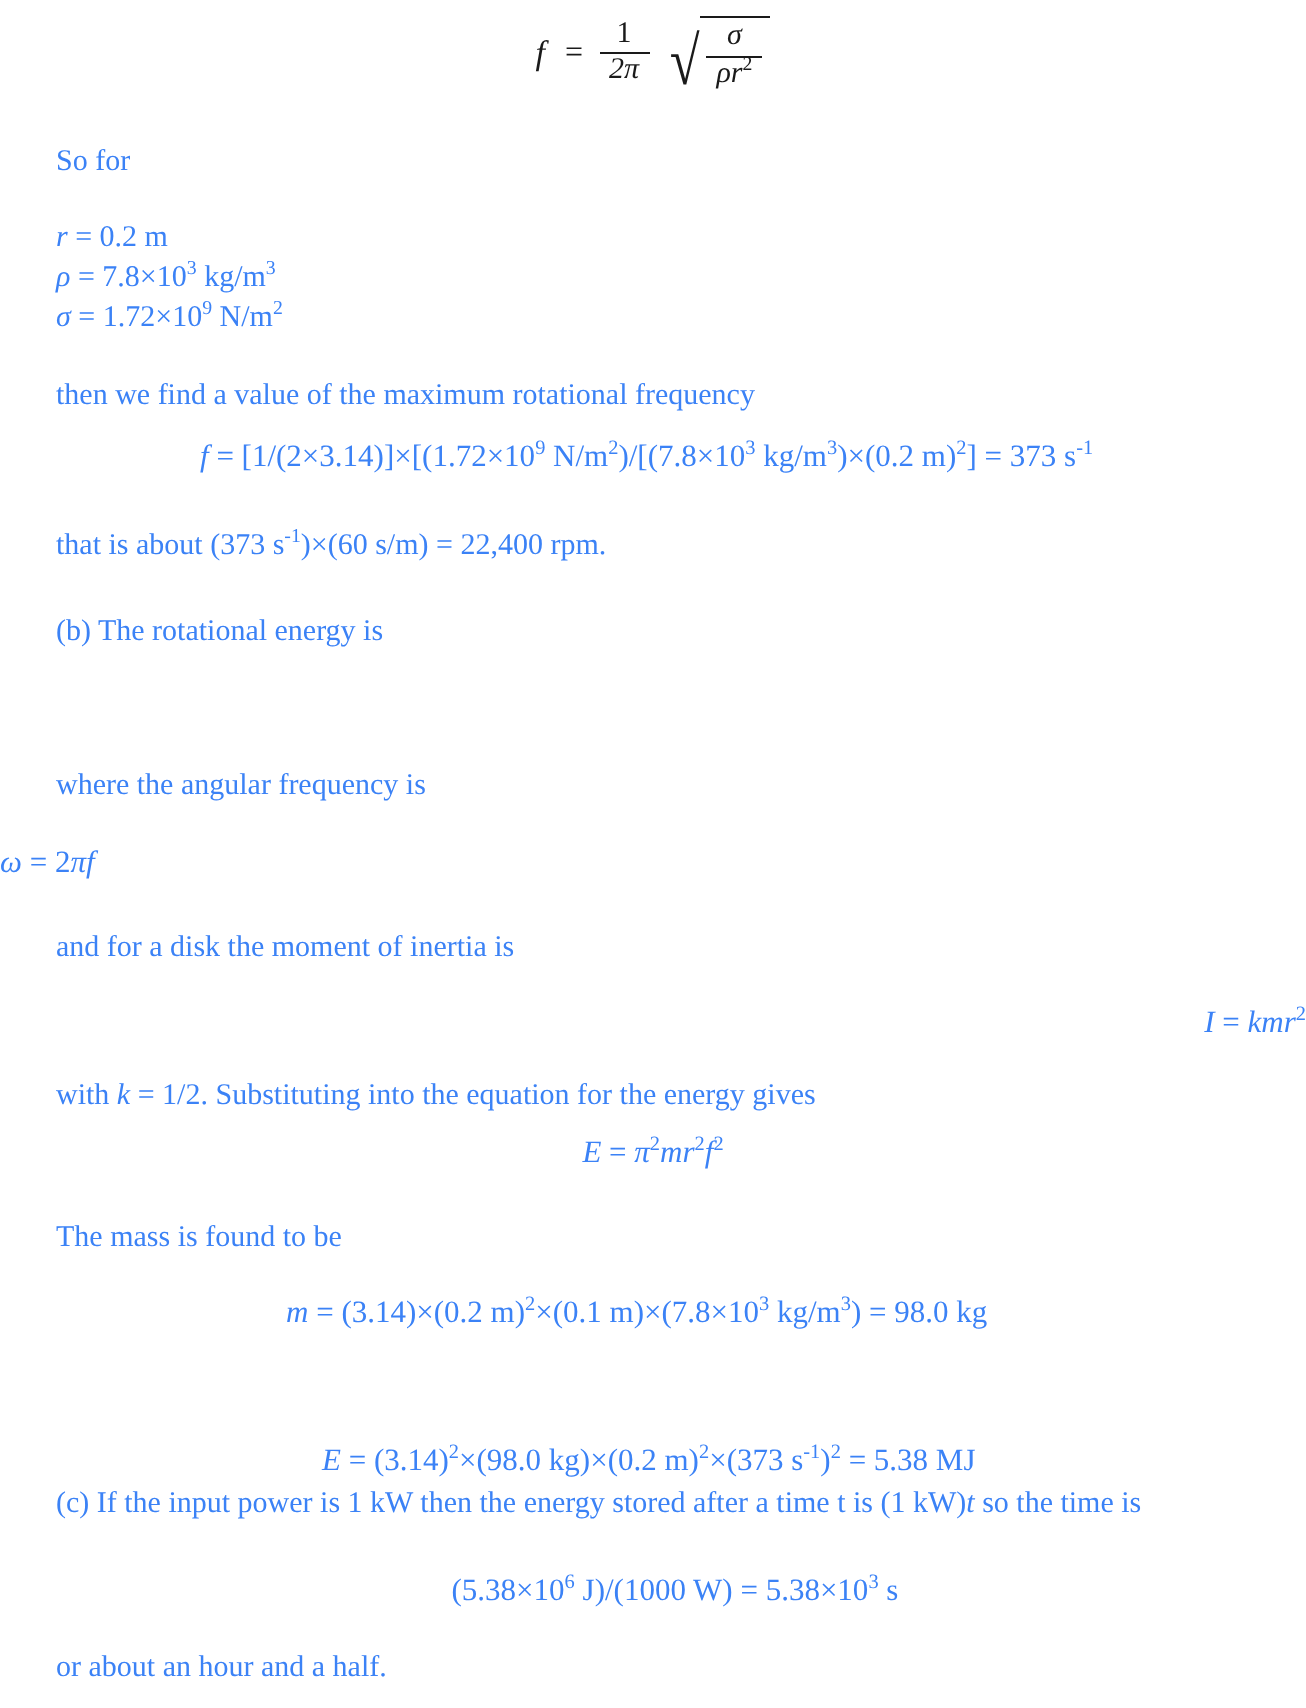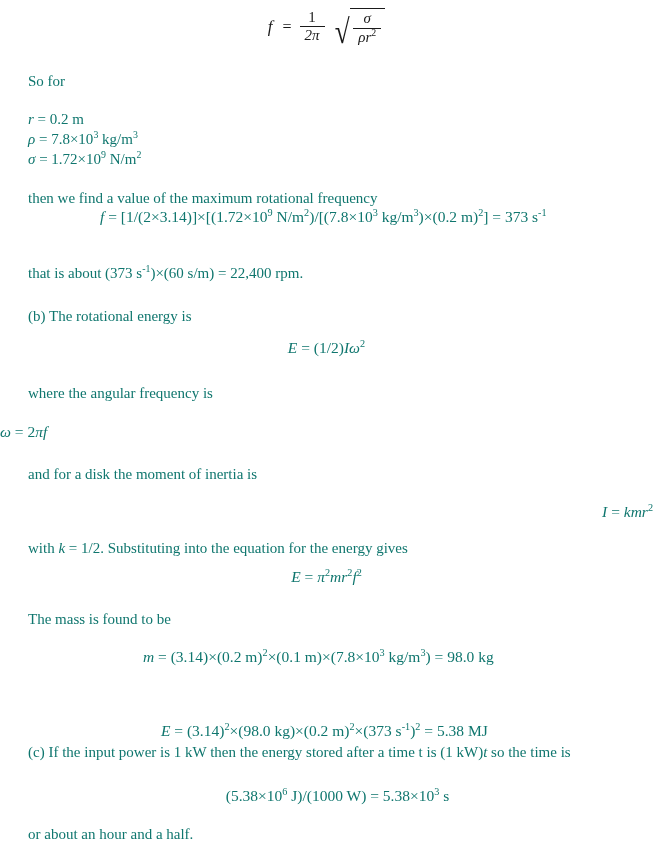--- a/index.html
+++ b/index.html
@@ -19,21 +19,21 @@
     position: relative;
     width: 653px;
     height: 854px;
     padding: 0;
   }
   .line {
     position: absolute;
     white-space: nowrap;
     font-size: 15px;
     line-height: 1.15;
-    color: #0f766e;
+    color: #3b82f6;
   }
   .body-text { left: 28px; }
   .eq { font-size: 15.5px; }
   i, .it { font-style: italic; }
   sup {
     font-size: 0.66em;
     vertical-align: super;
     line-height: 0;
   }
   .greek { font-family: "Liberation Serif", "DejaVu Serif", serif; font-style: italic; }
@@ -119,27 +119,26 @@
   <div class="line body-text" style="top:73px;">So for</div>
 
   <div class="line body-text" style="top:111px;"><i>r</i><span> = 0.2 m</span></div>
 
   <div class="line body-text" style="top:131px;"><span class="greek">ρ</span><span> = 7.8×10</span><sup>3</sup><span> kg/m</span><sup>3</sup></div>
 
   <div class="line body-text" style="top:151px;"><span class="greek">σ</span><span> = 1.72×10</span><sup>9</sup><span> N/m</span><sup>2</sup></div>
 
   <div class="line body-text" style="top:190px;">then we find a value of the maximum rotational frequency</div>
 
-  <div class="line eq" style="left:100px; top:208px;"><i>f</i><span> = [1/(2×3.14)]×[(1.72×10</span><sup>9</sup><span> N/m</span><sup>2</sup><span>)/[(7.8×10</span><sup>3</sup><span> kg/m</span><sup>3</sup><span>)×(0.2 m)</span><sup>2</sup><span>] = 373 s</span><sup>-1</sup></div>
+  <div class="line eq" style="left:100px; top:220px;"><i>f</i><span> = [1/(2×3.14)]×[(1.72×10</span><sup>9</sup><span> N/m</span><sup>2</sup><span>)/[(7.8×10</span><sup>3</sup><span> kg/m</span><sup>3</sup><span>)×(0.2 m)</span><sup>2</sup><span>] = 373 s</span><sup>-1</sup></div>
 
   <div class="line body-text" style="top:265px;"><span>that is about (373 s</span><sup>-1</sup><span>)×(60 s/m) = 22,400 rpm.</span></div>
 
   <div class="line body-text" style="top:308px;">(b) The rotational energy is</div>
 
-  <div class="line eq" style="left:0; top:339px; width:653px; text-align:center;"><i>E</i><span> = (1/2)</span><i>Iω</i><sup>2</sup></div>
 
   <div class="line body-text" style="top:385px;">where the angular frequency is</div>
 
   <div class="line eq" style="left:0; top:423px; width:653px; text-align:left;"><span class="greek">ω</span><span> = 2</span><i>πf</i></div>
 
   <div class="line body-text" style="top:466px;">and for a disk the moment of inertia is</div>
 
   <div class="line eq" style="left:0; top:503px; width:653px; text-align:right;"><i>I</i><span> = </span><i>kmr</i><sup>2</sup></div>
 
   <div class="line body-text" style="top:540px;"><span>with </span><i>k</i><span> = 1/2. Substituting into the equation for the energy gives</span></div>

